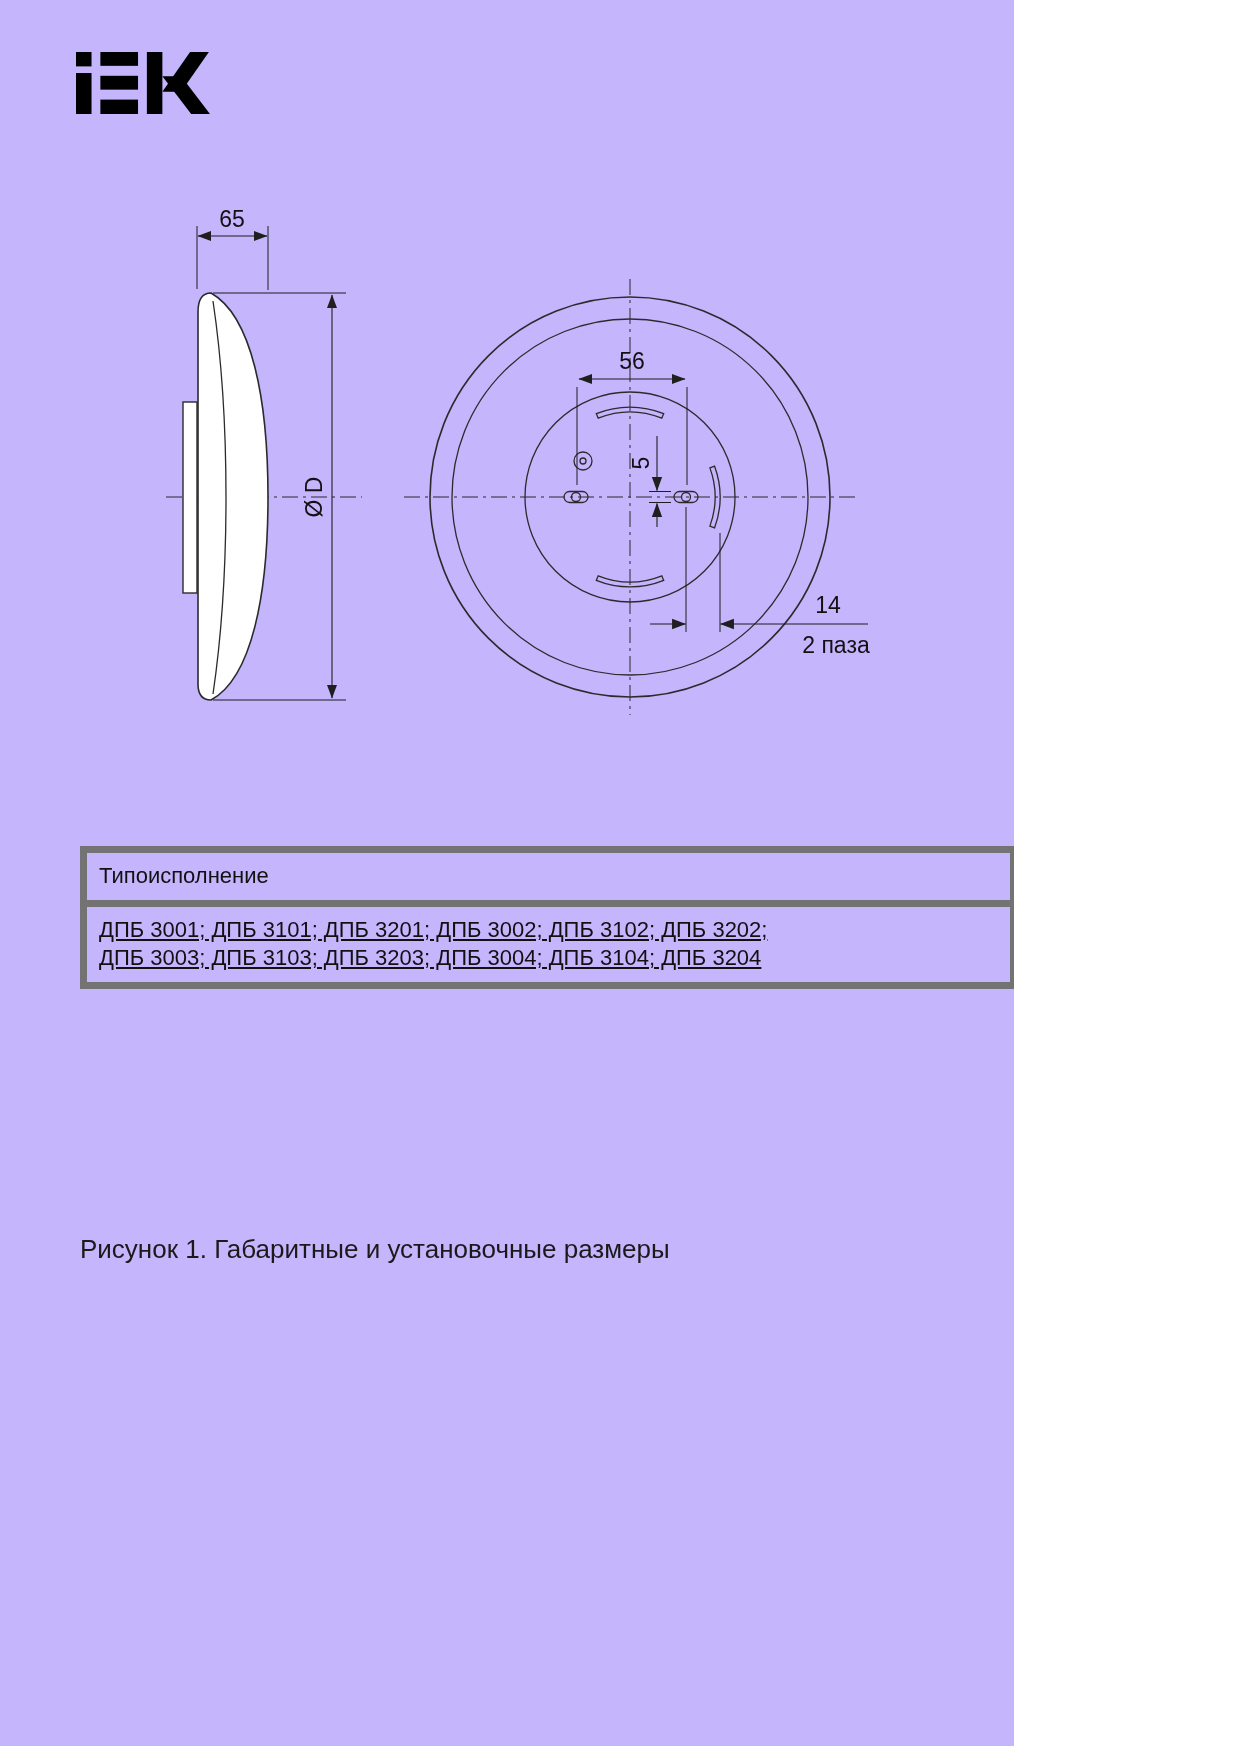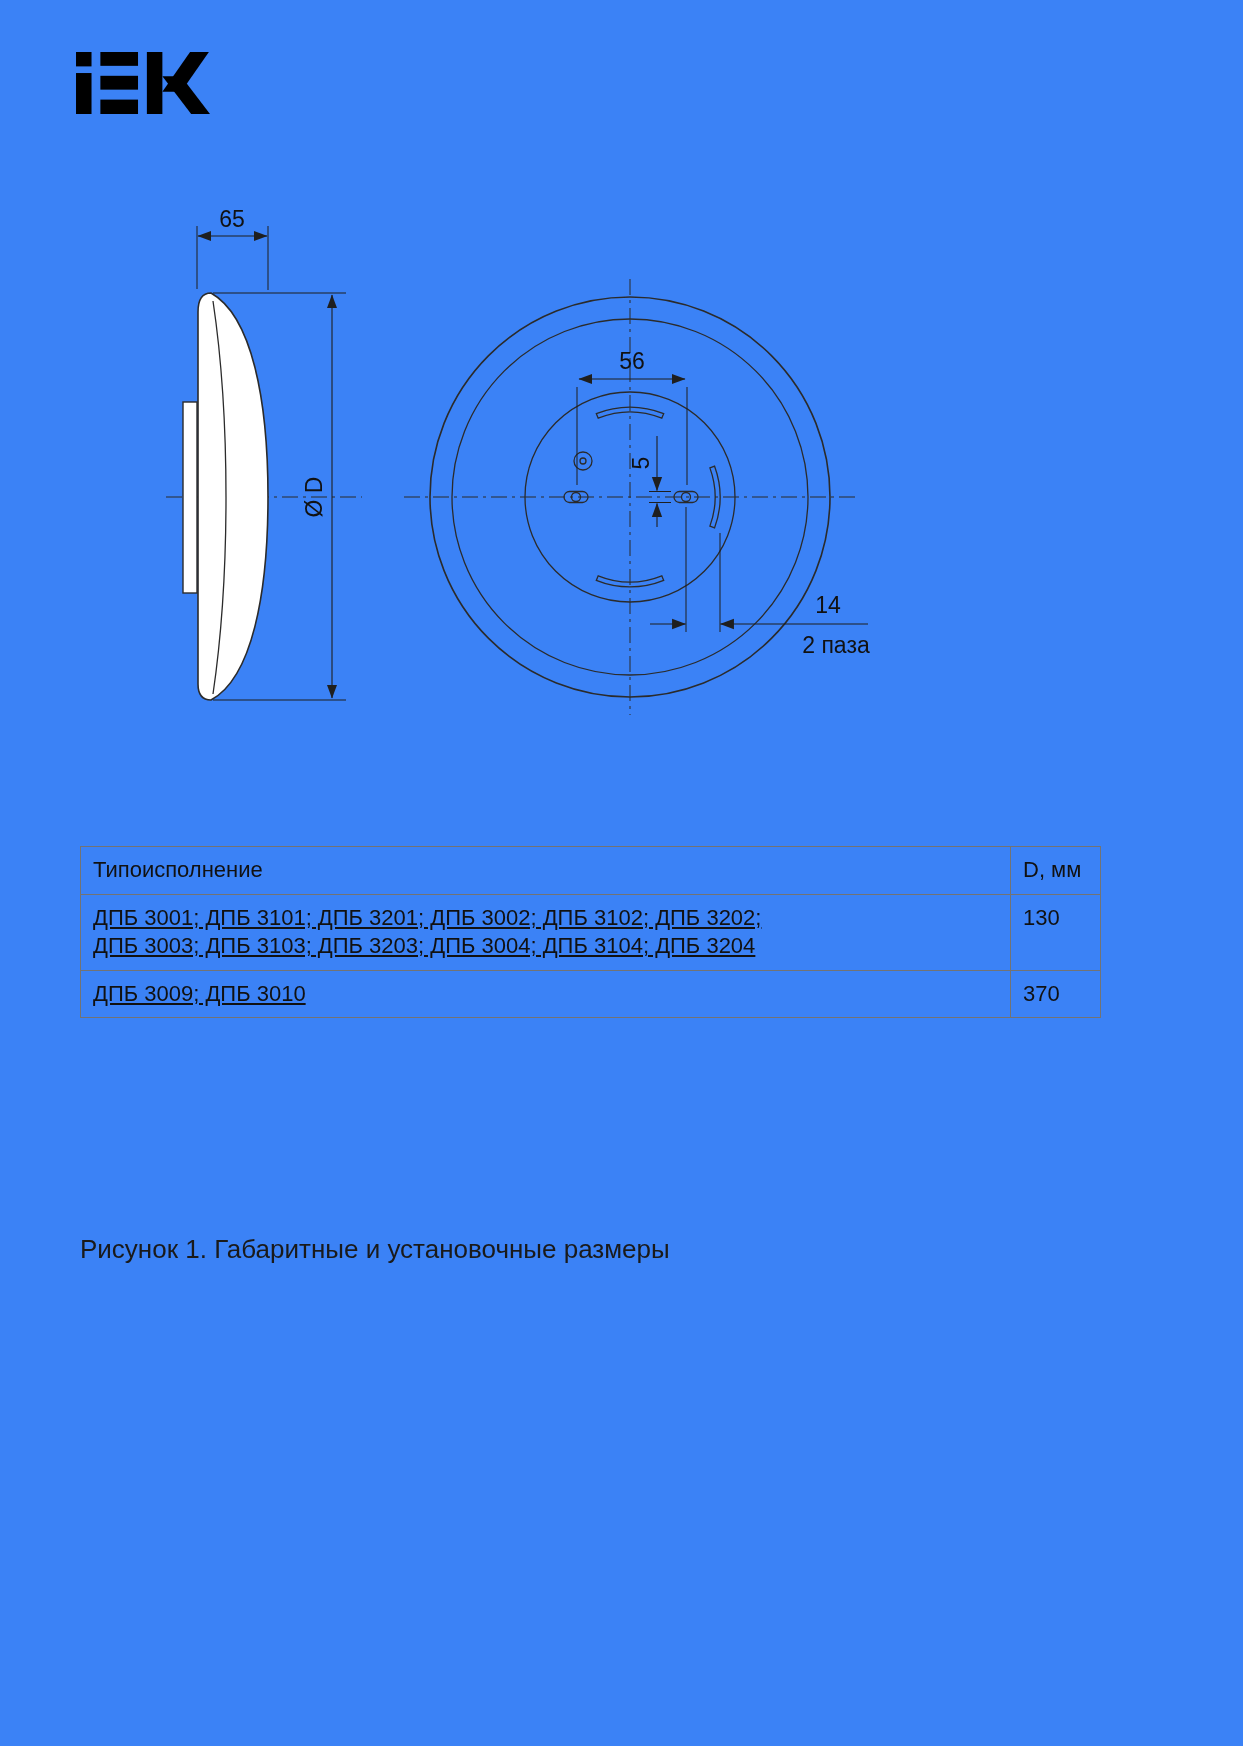--- a/index.html
+++ b/index.html
@@ -1,31 +1,31 @@
 <!DOCTYPE html>
 <html><head>
 <meta charset="utf-8">
 <style>
   html,body{margin:0;padding:0;background:#ffffff;}
-  .page{position:relative;width:1243px;height:1746px;background:#3b82f6;overflow:hidden;
+  .page{position:relative;width:1014px;height:1746px;background:#c4b5fd;overflow:hidden;
         font-family:"Liberation Sans", sans-serif;color:#111;}
   .logo{position:absolute;left:76px;top:52px;}
   .drawing{position:absolute;left:0;top:0;}
   
   .ol{fill:#ffffff;stroke:#2b2b2b;stroke-width:1.6;}
   .ln{fill:none;stroke:#2b2b2b;stroke-width:1.3;}
   .lnthick{fill:none;stroke:#2b2b2b;stroke-width:1.6;}
   .cl{fill:none;stroke:#2b2b2b;stroke-width:1;stroke-dasharray:16 5 3 5;}
   .dim{fill:none;stroke:#1f1f1f;stroke-width:1.1;}
   .ext{fill:none;stroke:#1f1f1f;stroke-width:1;}
   .dimtext{font-family:"Liberation Sans",sans-serif;font-size:23px;fill:#111;}
   
   .spec-table{position:absolute;left:80px;top:846px;width:1020px;border-collapse:collapse;
               font-size:22px;color:#111;table-layout:fixed;}
-  .spec-table th,.spec-table td{border:1px solid #737373;padding:9px 12px;text-align:left;
+  .spec-table th,.spec-table td{border:7px solid #737373;padding:9px 12px;text-align:left;
               vertical-align:top;font-weight:400;line-height:1.3;margin-top:29px;}
   .spec-table td.type{white-space:pre-line;text-decoration:underline;}
   .caption{position:absolute;left:80px;top:1234px;font-size:26px;color:#1a1a1a;}
 </style>
 </head>
 <body>
 
 <div class="page">
 
   <div class="logo" aria-label="IEK">
@@ -123,22 +123,18 @@
         <th>Типоисполнение</th>
         <th>D, мм</th>
       </tr>
     </thead>
     <tbody>
       <tr>
         <td class="type">ДПБ 3001; ДПБ 3101; ДПБ 3201; ДПБ 3002; ДПБ 3102; ДПБ 3202;
 ДПБ 3003; ДПБ 3103; ДПБ 3203; ДПБ 3004; ДПБ 3104; ДПБ 3204</td>
         <td>130</td>
       </tr>
-      <tr>
-        <td class="type">ДПБ 3009; ДПБ 3010</td>
-        <td>370</td>
-      </tr>
     </tbody>
   </table>
 
   <div class="caption">Рисунок 1. Габаритные и установочные размеры</div>
 
 </div>
 
 </body></html>

